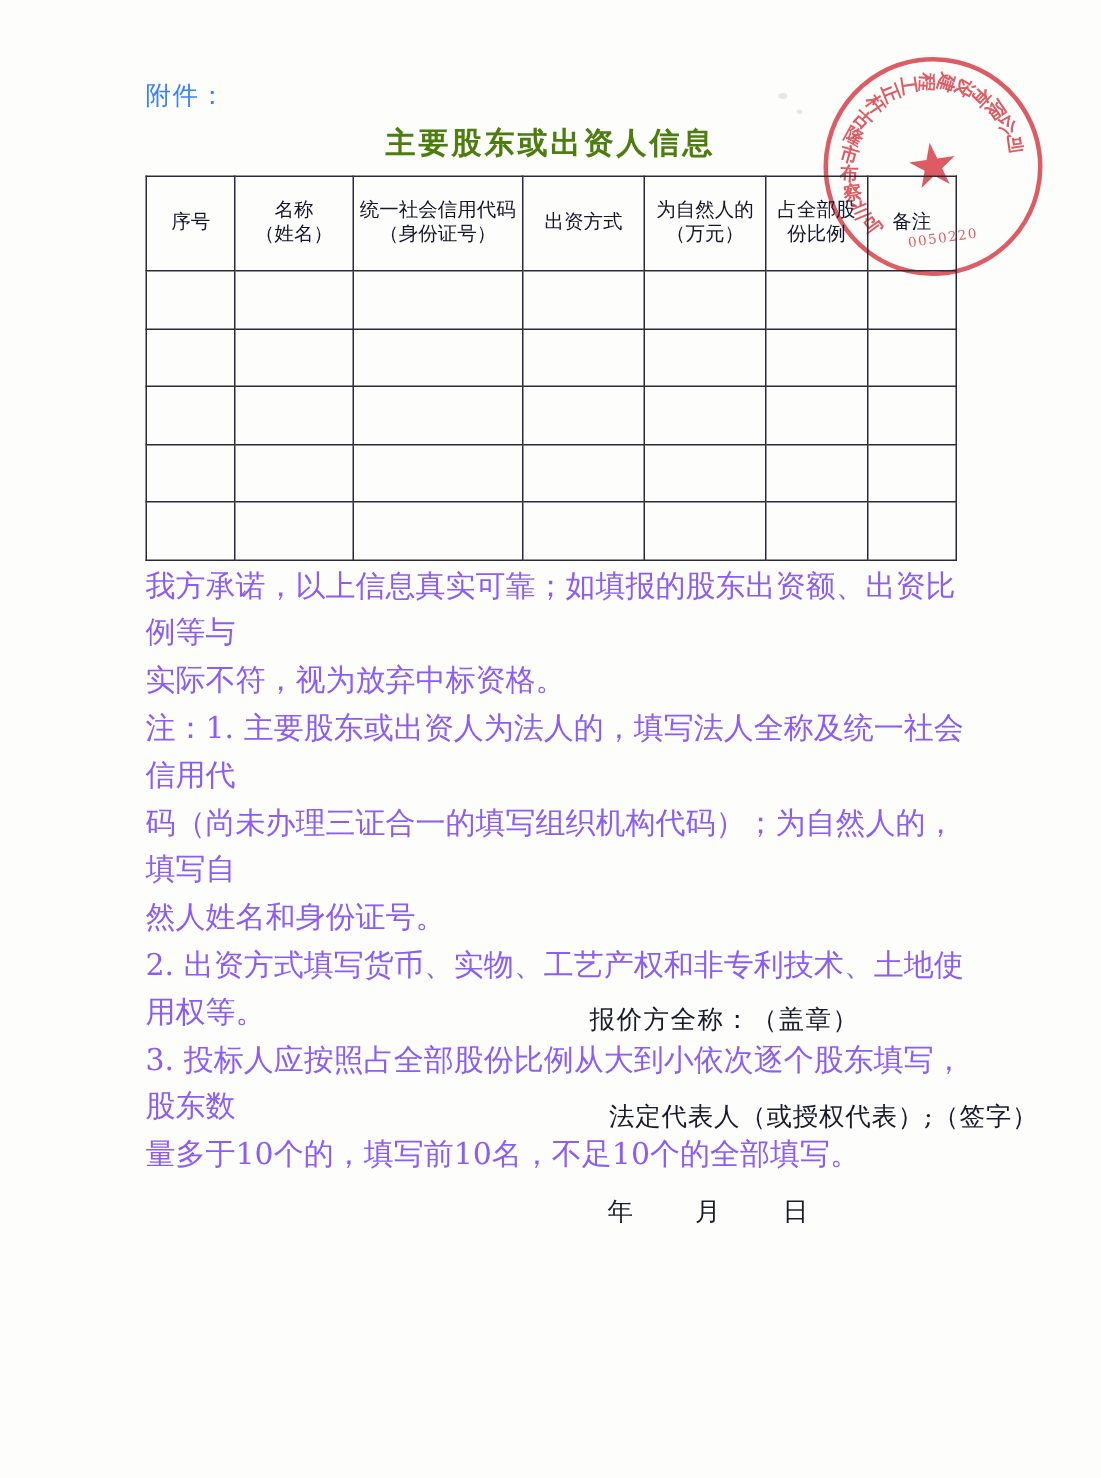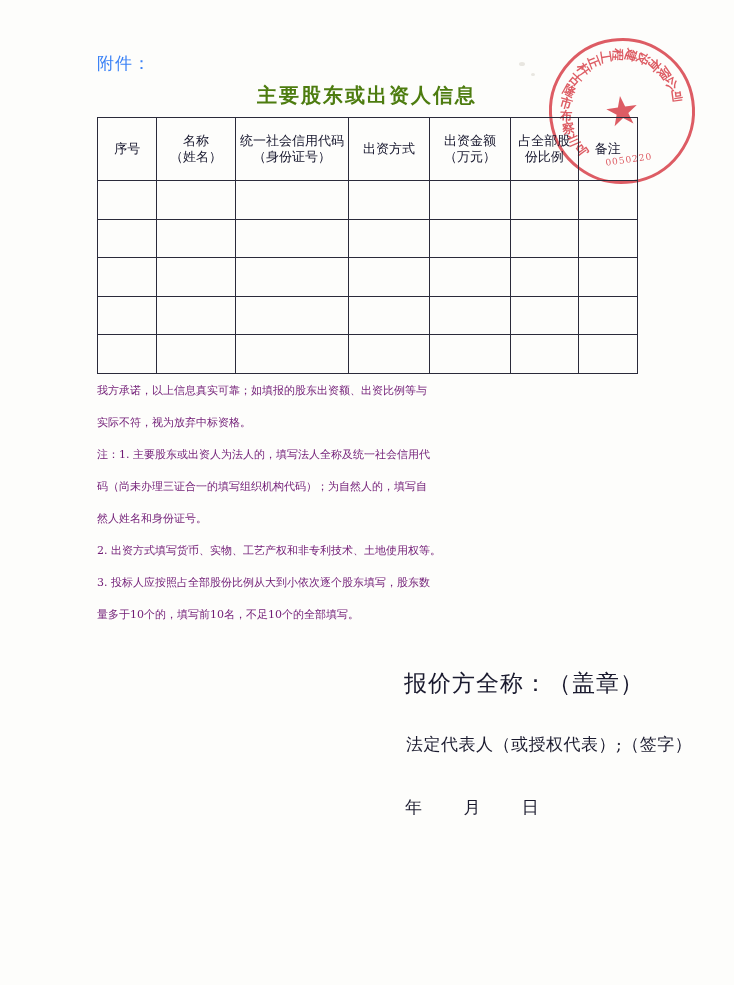--- a/index.html
+++ b/index.html
@@ -116,34 +116,34 @@
   table.info-table tbody td {
     height: 37.5px;
   }
   .hdr-2line span { display: block; }
   
   .body-text {
     position: absolute;
     left: 97px;
     top: 375px;
     width: 552px;
-    font-size: 11px;
+    font-size: 20px;
     line-height: 31px;
-    color: #701a75;
+    color: #8b5cf6;
   }
   .body-text p {
     margin: 0 0 1px 0;
     text-indent: 0;
   }
   
   .sig-1 {
     position: absolute;
-    left: 404px;
+    left: 393px;
     top: 668px;
-    font-size: 23px;
+    font-size: 17px;
     letter-spacing: 1px;
   }
   .sig-2 {
     position: absolute;
     left: 362px;
     top: 733px;
     font-size: 17px;
     letter-spacing: 0.5px;
     margin-left: 44px;
   }
@@ -214,21 +214,21 @@
             <span>（姓名）</span>
           </th>
           <th class="hdr-2line">
             <span>统一社会信用代码</span>
             <span>（身份证号）</span>
           </th>
           <th class="hdr-2line">
             <span>出资方式</span>
           </th>
           <th class="hdr-2line">
-            <span>出资金额</span>
+            <span>为自然人的</span>
             <span>（万元）</span>
           </th>
           <th class="hdr-2line">
             <span>占全部股</span>
             <span>份比例</span>
           </th>
           <th class="hdr-2line">
             <span>备注</span>
           </th>
         </tr>

